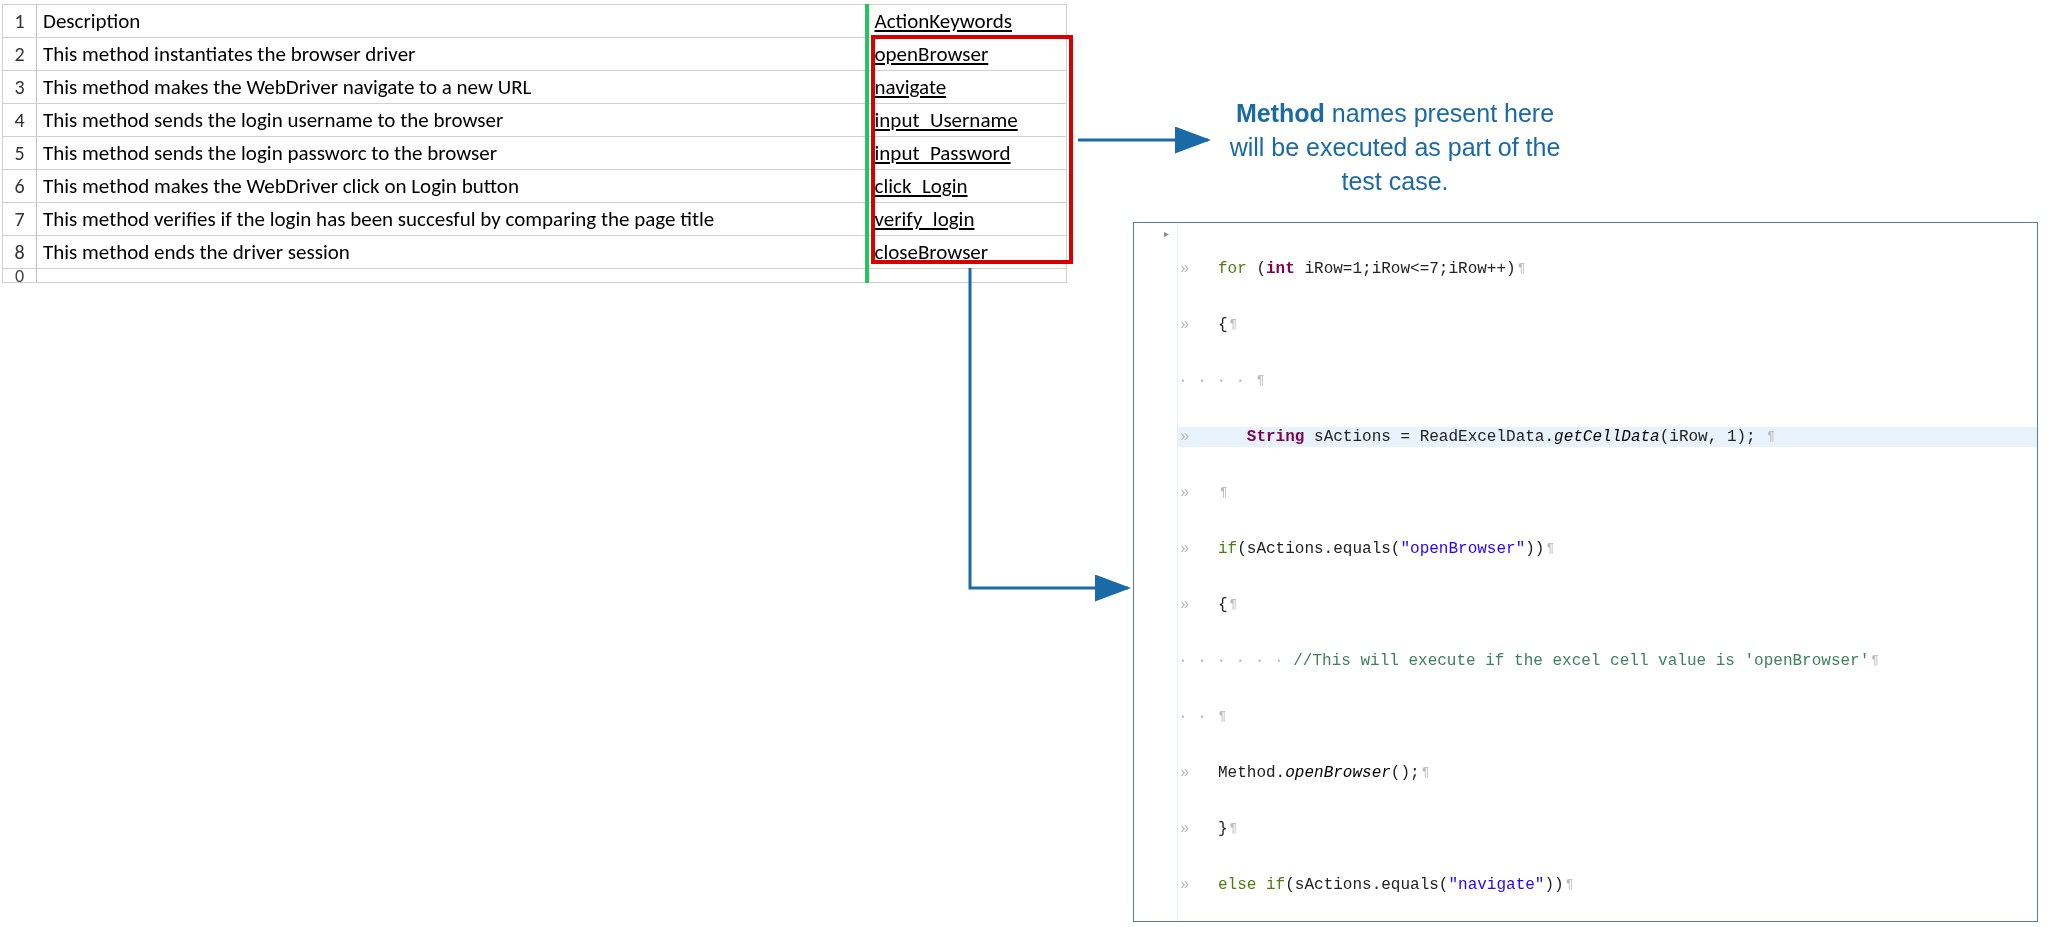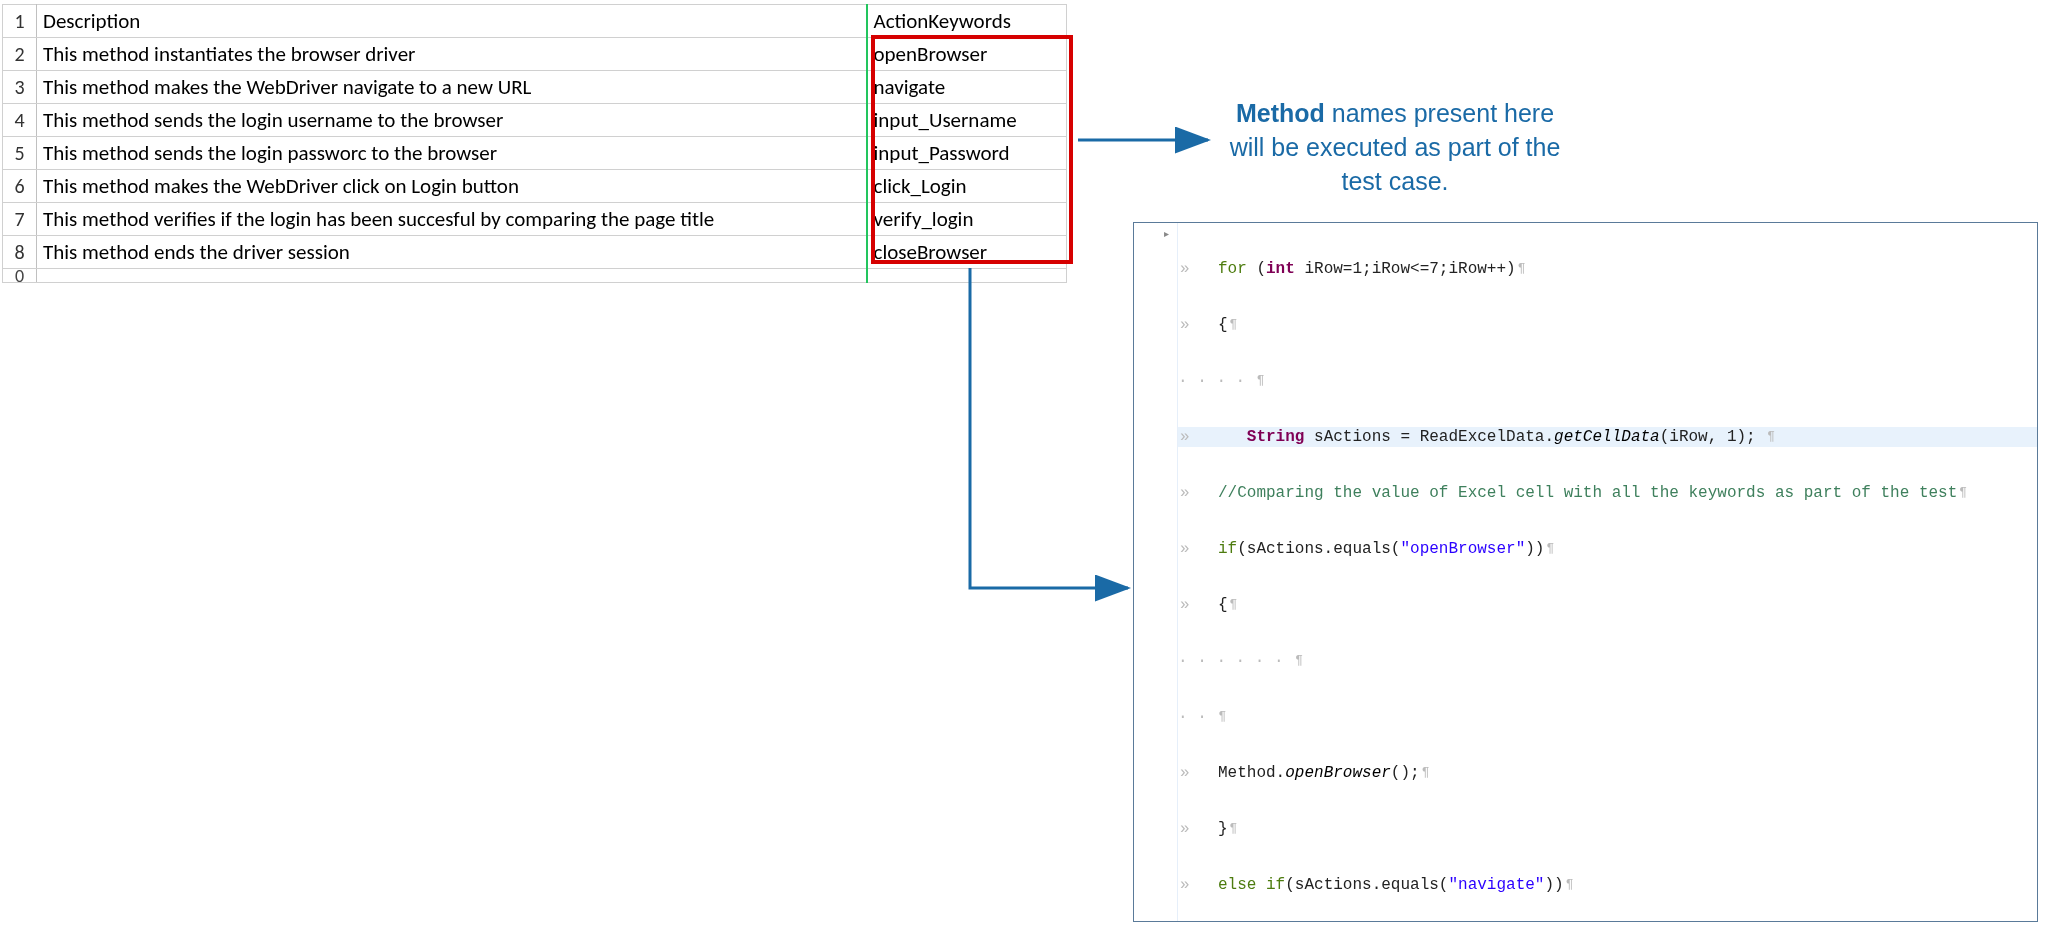--- a/index.html
+++ b/index.html
@@ -40,21 +40,22 @@
       background: #fff;
       color: #333;
       border-right: 1px solid #c0c0c0;
       font-size: 20px;
     }
     .spreadsheet .desc-col {
       width: 830px;
     }
     .spreadsheet .kw-col {
       width: 200px;
-      border-left: 2px solid #22c55e;
+      border-left: 4px solid #22c55e;
+      text-decoration: underline;
     }
     .spreadsheet .last-row td {
       height: 14px;
       line-height: 10px;
       font-size: 18px;
       color: #444;
     }
     .kw-highlight-box {
       position: absolute;
       border: 4px solid #d60000;
@@ -266,24 +267,24 @@
     <div class="gutter-line"></div>
     <div class="gutter-line"></div>
     <div class="gutter-line"></div>
   </div>
 
   <div class="code-body">
     <div class="line"><span class="tabmark">»</span><span class="kw">for </span><span>(</span><span class="type">int</span><span> iRow=1;iRow&lt;=7;iRow++)</span><span class="retmark">¶</span></div>
     <div class="line"><span class="tabmark">»</span><span>{</span><span class="retmark">¶</span></div>
     <div class="line"><span class="ws">· · · · </span><span class="retmark">¶</span></div>
     <div class="line hl"><span class="tabmark">»</span><span>   </span><span class="type">String</span><span> sActions = ReadExcelData.</span><span class="mth">getCellData</span><span>(iRow, 1); </span><span class="retmark">¶</span></div>
-    <div class="line"><span class="tabmark">»</span><span class="cm">//Comparing the value of Excel cell with all the keywords as part of the test</span><span class="retmark">¶</span></div>
+    <div class="line"><span class="tabmark">»</span><span class="retmark">¶</span></div>
     <div class="line"><span class="tabmark">»</span><span class="kw">if</span><span>(sActions.equals(</span><span class="str">"openBrowser"</span><span>))</span><span class="retmark">¶</span></div>
     <div class="line"><span class="tabmark">»</span><span>{</span><span class="retmark">¶</span></div>
-    <div class="line"><span class="ws">· · · · · · </span><span class="retmark">¶</span></div>
+    <div class="line"><span class="ws">· · · · · · </span><span class="cm">//This will execute if the excel cell value is 'openBrowser'</span><span class="retmark">¶</span></div>
     <div class="line"><span class="ws">· · </span><span class="retmark">¶</span></div>
     <div class="line"><span class="tabmark">»</span><span>Method.</span><span class="mth">openBrowser</span><span>();</span><span class="retmark">¶</span></div>
     <div class="line"><span class="tabmark">»</span><span>}</span><span class="retmark">¶</span></div>
     <div class="line"><span class="tabmark">»</span><span class="kw">else </span><span class="kw">if</span><span>(sActions.equals(</span><span class="str">"navigate"</span><span>))</span><span class="retmark">¶</span></div>
     
     
     
     
     
     

